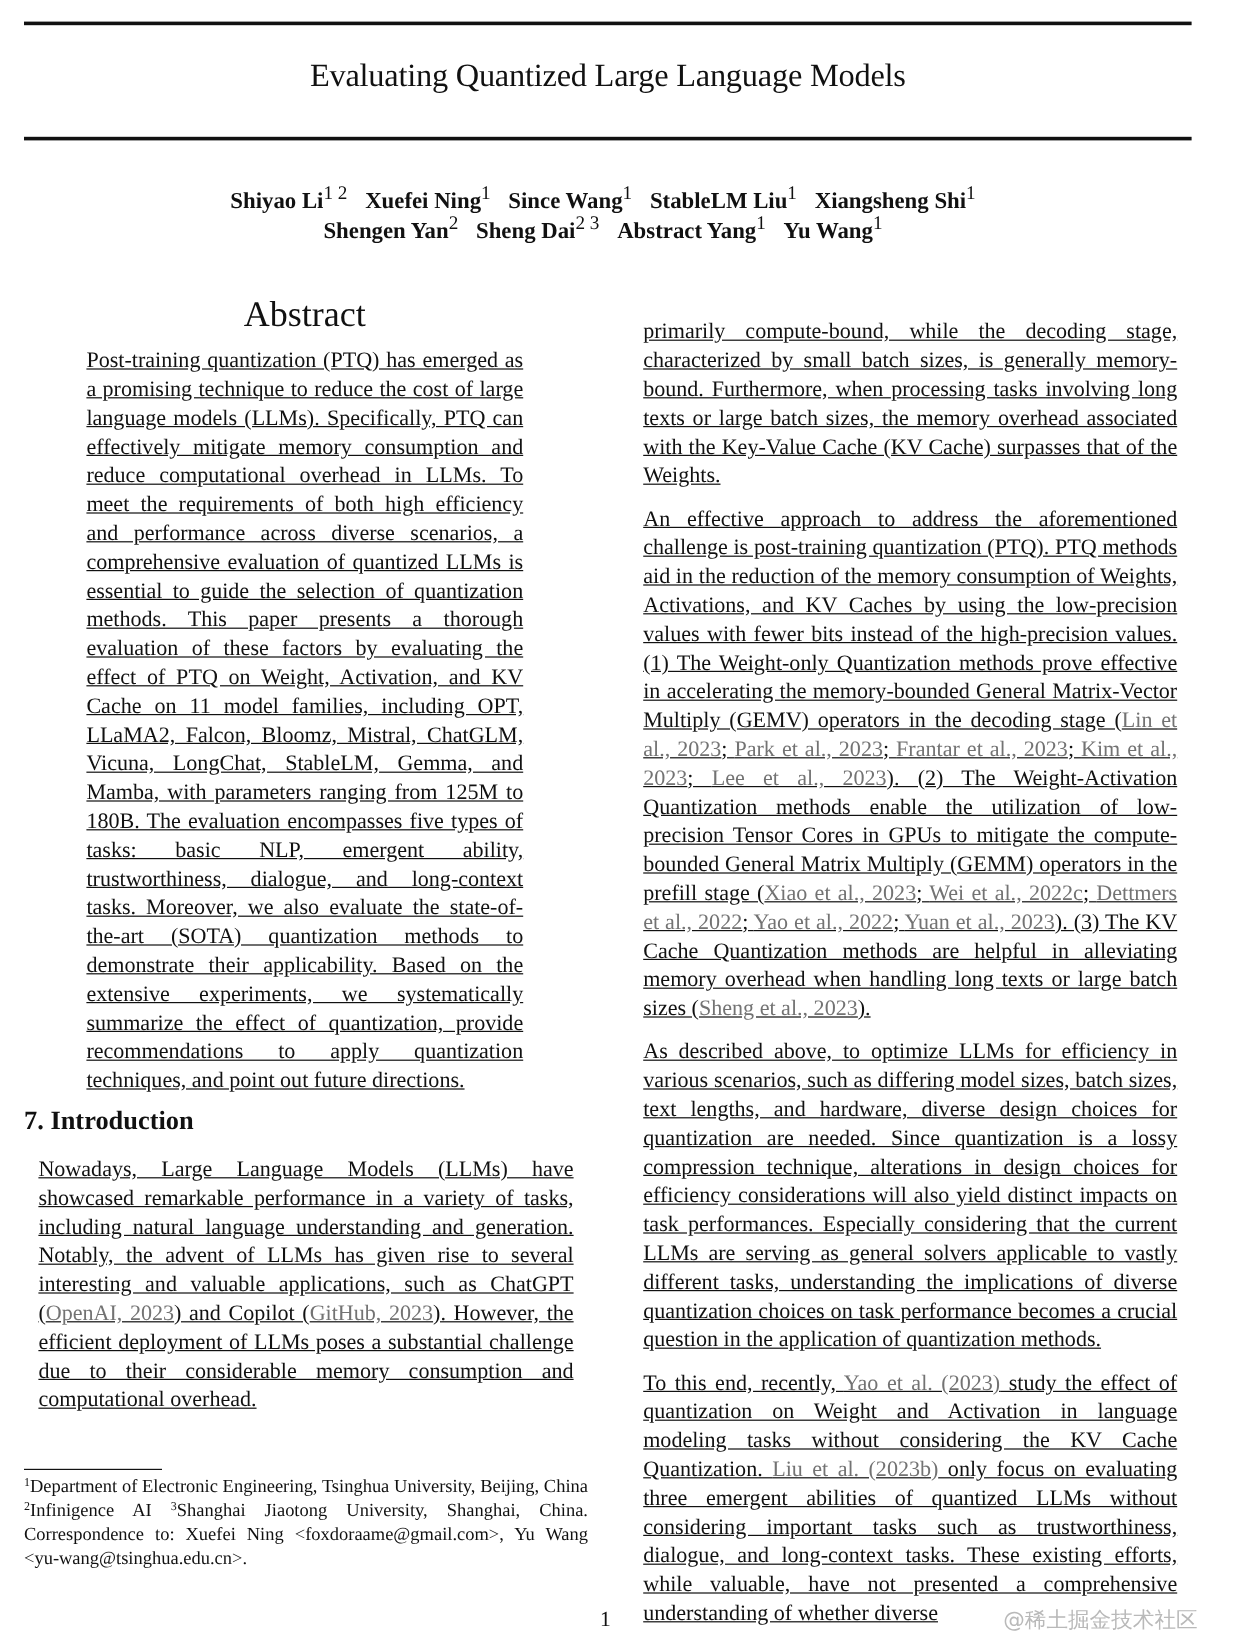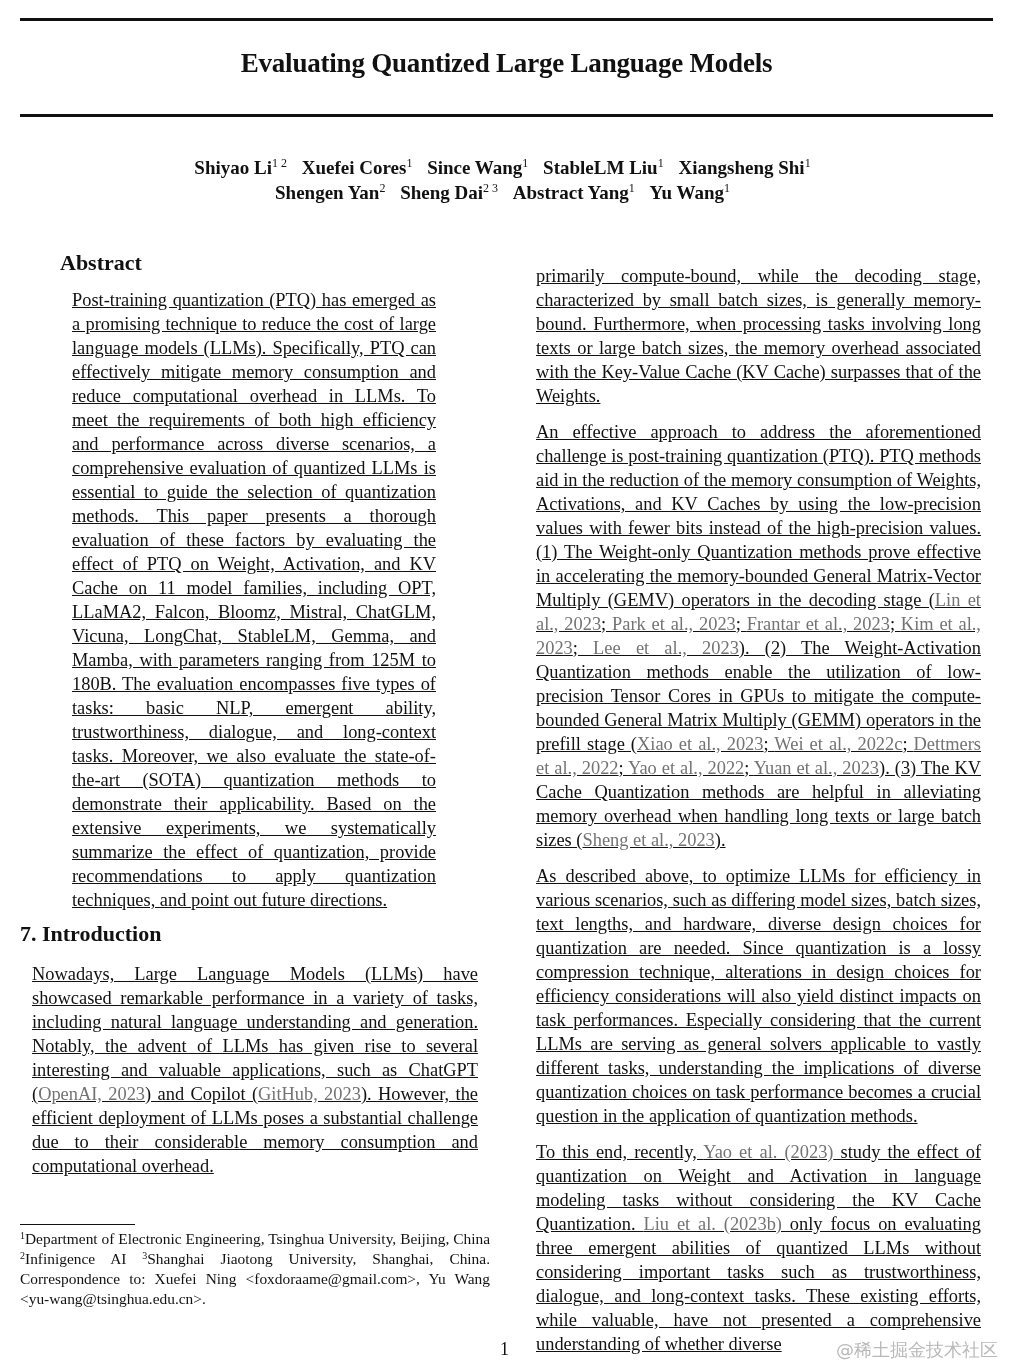--- a/index.html
+++ b/index.html
@@ -2,30 +2,30 @@
 <html><head>
 <meta charset="utf-8">
 <style>
   html, body { margin: 0; padding: 0; background: #ffffff; }
   body { width: 1029px; height: 1367px; position: relative; overflow: hidden;
          font-family: "Liberation Serif", "DejaVu Serif", serif; color: #111; }
   .rule { position: absolute; left: 20px; width: 973px; background: #111; }
   .rule.top { top: 18px; height: 3px; }
   .rule.bot { top: 114px; height: 3px; }
   .title { position: absolute; top: 48px; left: 0; width: 1013px; text-align: center;
-           font-weight: bold; font-size: 27px; letter-spacing: -0.2px; }
+           font-weight: normal; font-size: 27px; letter-spacing: -0.2px; }
   .authors { position: absolute; top: 155px; left: 0; width: 1005px; text-align: center;
              font-weight: bold; font-size: 19px; line-height: 25px; }
   .authors .au { margin: 0 5px; white-space: nowrap; }
-  .authors sup { font-weight: normal; font-size: 12px; vertical-align: 7px; line-height: 0; }
+  .authors sup { font-weight: normal; font-size: 16px; vertical-align: 7px; line-height: 0; }
   .col { position: absolute; font-size: 18.4px; line-height: 24px; text-align: justify; }
   .col p { margin: 12px; text-decoration: underline; }
   .col p + p { margin-top: 12px; }
   .abstract { left: 60px; top: 250px; width: 388px; }
-  .abstract h2 { text-align: left; font-size: 22px; font-weight: bold; margin: 0 0 2px 0; line-height: 26px; }
+  .abstract h2 { text-align: center; font-size: 30px; font-weight: normal; margin: 0 0 2px 0; line-height: 26px; }
   .intro { left: 20px; top: 920px; width: 470px; }
   .intro h1 { font-size: 22px; font-weight: bold; margin: 0 0 14px 0; line-height: 28px; }
   .right { left: 524px; top: 252px; width: 469px; }
   .cite { color: #737373; }
   .fn-rule { position: absolute; left: 20px; top: 1224px; width: 115px; height: 1px; background: #111; }
   .footnote { position: absolute; left: 20px; top: 1229px; width: 470px; font-size: 15.4px; line-height: 20px; text-align: justify; }
   .footnote sup { font-size: 10px; vertical-align: 5px; line-height: 0; }
   .pagenum { position: absolute; top: 1339px; left: 500px; font-size: 18px; }
   .watermark { position: absolute; top: 1338px; left: 836px; font-size: 18px; color: #b9b9b9;
                font-family: "DejaVu Sans", sans-serif; }
@@ -33,21 +33,21 @@
 </head>
 <body>
 
 <div class="rule top"></div>
 <div class="title">Evaluating Quantized Large Language Models</div>
 <div class="rule bot"></div>
 
 <div class="authors">
   <div>
     <span class="au"><span>Shiyao Li</span><sup>1 2</sup></span>
-    <span class="au"><span>Xuefei Cores</span><sup>1</sup></span>
+    <span class="au"><span>Xuefei Ning</span><sup>1</sup></span>
     <span class="au"><span>Since Wang</span><sup>1</sup></span>
     <span class="au"><span>StableLM Liu</span><sup>1</sup></span>
     <span class="au"><span>Xiangsheng Shi</span><sup>1</sup></span>
   </div>
   <div>
     <span class="au"><span>Shengen Yan</span><sup>2</sup></span>
     <span class="au"><span>Sheng Dai</span><sup>2 3</sup></span>
     <span class="au"><span>Abstract Yang</span><sup>1</sup></span>
     <span class="au"><span>Yu Wang</span><sup>1</sup></span>
   </div>

